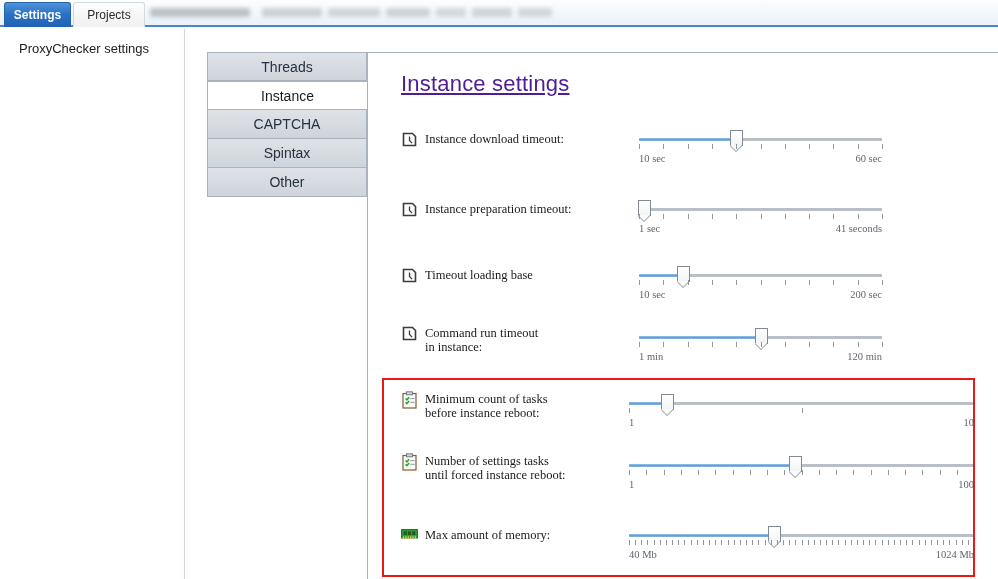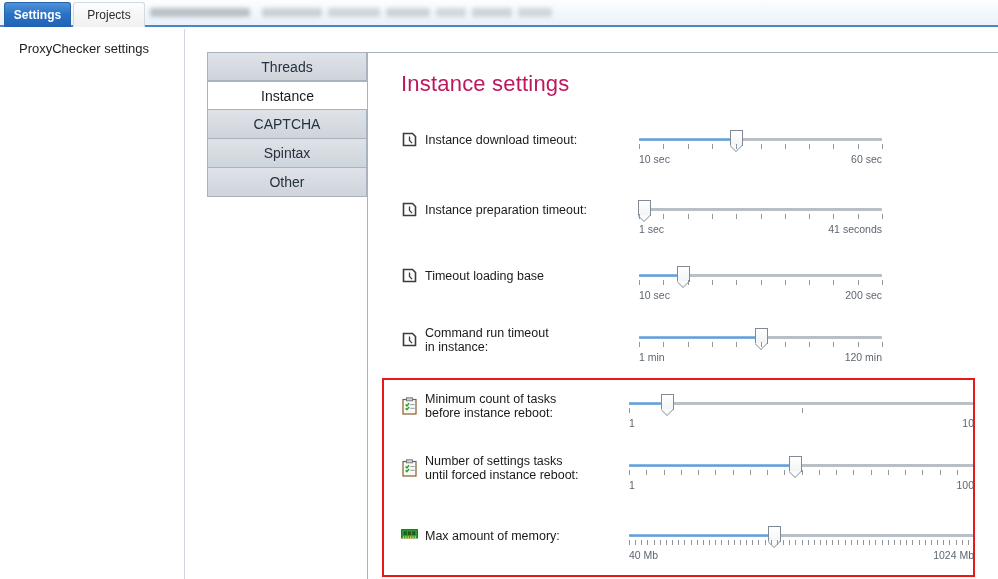--- a/index.html
+++ b/index.html
@@ -88,36 +88,36 @@
   
   .panel{
     position:absolute;left:367px;top:52px;width:631px;height:527px;
     background:#ffffff;
     border-top:1px solid #a9b3bf;
     border-left:1px solid #a9b3bf;
     box-sizing:border-box;
   }
   .panel-title{
     position:absolute;left:33px;top:18px;
-    font-size:22px;color:#be185d;font-weight:400;letter-spacing:.2px;
+    font-size:22px;color:#4c1d95;font-weight:400;letter-spacing:.2px;text-decoration:underline;
   }
 
   .row{position:absolute;left:33px;width:590px;}
   .row-label{
-    position:absolute;left:0;top:0;display:flex;align-items:center;gap:7px;
-    font-size:12.5px;color:#1a1a1a;line-height:14px;
+    position:absolute;left:0;top:0;display:flex;align-items:flex-start;gap:7px;
+    font-size:12.5px;color:#1a1a1a;line-height:14px;font-family:Liberation Serif, serif;
   }
   .row-label .txt{padding-top:1px;white-space:pre-line;}
 
   
   .ico{width:17px;height:17px;flex:0 0 17px;position:relative;}
   .ico svg{display:block;}
 
   
-  .slider{position:absolute;top:0;width:243px;}
+  .slider{position:absolute;top:0;width:243px;font-family:Liberation Serif, serif;}
   .slider.wide{width:345px;}
   .track{
     position:relative;height:3px;margin-top:7px;
     background:#b9bfc6;border-radius:1px;
   }
   .fill{position:absolute;left:0;top:0;height:3px;border-radius:1px;
     background:linear-gradient(to bottom,#9dc4ea 0%,#5e9bd6 55%,#8fb9e3 100%);}
   .thumb{
     position:absolute;top:-8px;width:13px;height:16px;margin-left:-6px;
     background:linear-gradient(to bottom,#ffffff 0%,#f2f4f6 100%);

